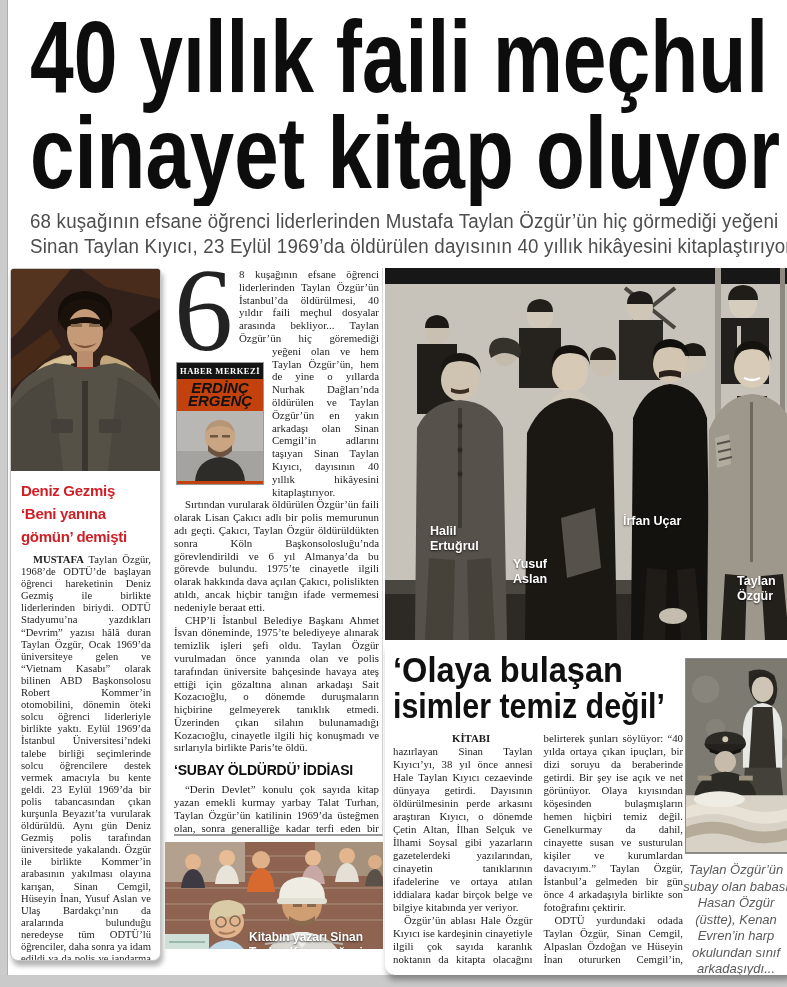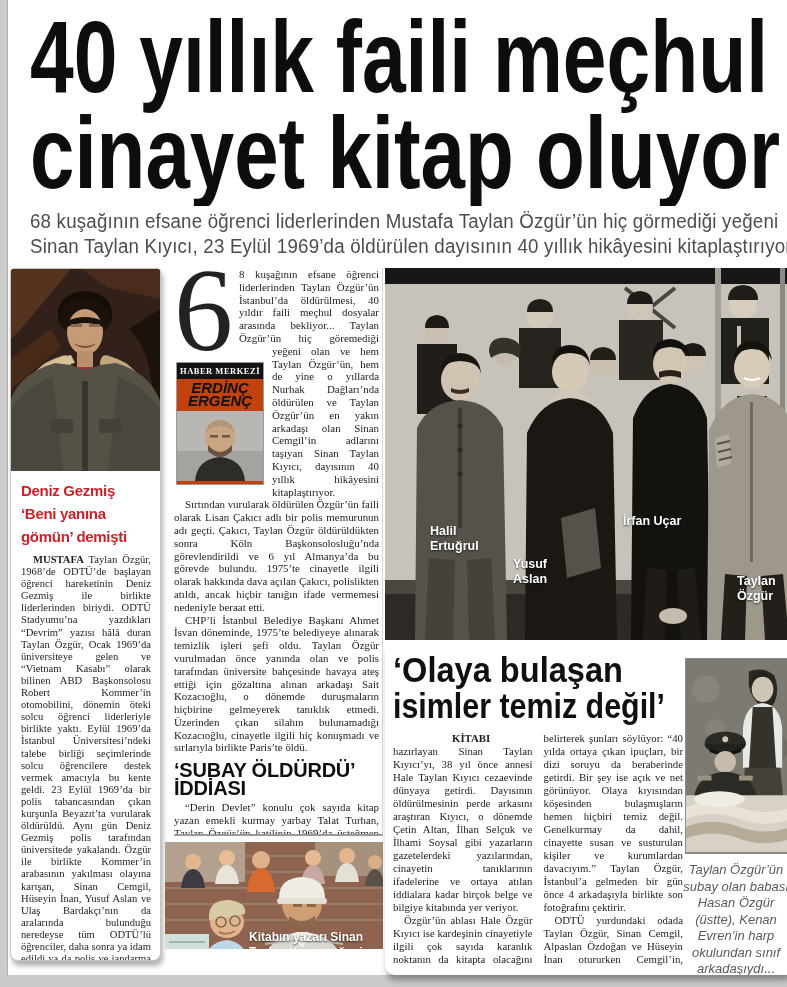--- a/index.html
+++ b/index.html
@@ -38,21 +38,21 @@
   .byline-box { float:left; clear:left; width:88px; margin:6px 8px 2px 2px;
                 border:1px solid #9a9a9a; background:#c2410c; text-align:center; }
   .byline-tag { display:block; background:#141414; color:#fff; font-size:8.5px; font-weight:bold;
                 letter-spacing:.5px; padding:2px 0 1px; }
   .byline-name { display:block; font-style:italic; font-weight:bold; font-size:15px;
                  line-height:13.5px; padding:2px 2px 3px; color:#111;
                  font-family:"Liberation Sans", sans-serif; }
   .mid-col p { text-indent:11px; }
   .mid-col p.noindent { text-indent:0; }
   .mid-subhead { font-family:"Liberation Sans", sans-serif; font-weight:bold; color:#0e0e0e;
-                 font-size:20px; line-height:18px; letter-spacing:-.2px; margin:7px 0 4px;
+                 font-size:14px; line-height:18px; letter-spacing:-.2px; margin:7px 0 4px;
                  text-align:left; text-indent:0; }
 
   
   .arrest-photo { position:absolute; left:377px; top:268px; width:410px; height:372px; overflow:hidden; }
   .photo-label { position:absolute; color:#fff; font-weight:bold; font-size:12.5px; line-height:15px;
                  text-shadow:0 1px 2px rgba(0,0,0,.7); }
 
   
   .family-photo { position:absolute; left:157px; top:842px; width:218px; height:107px; overflow:hidden; }
   .family-caption { position:absolute; left:84px; top:88px; width:130px; color:#fff;

